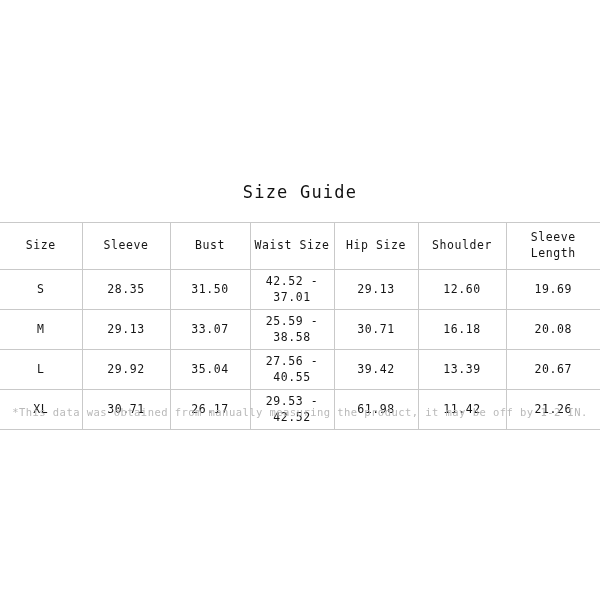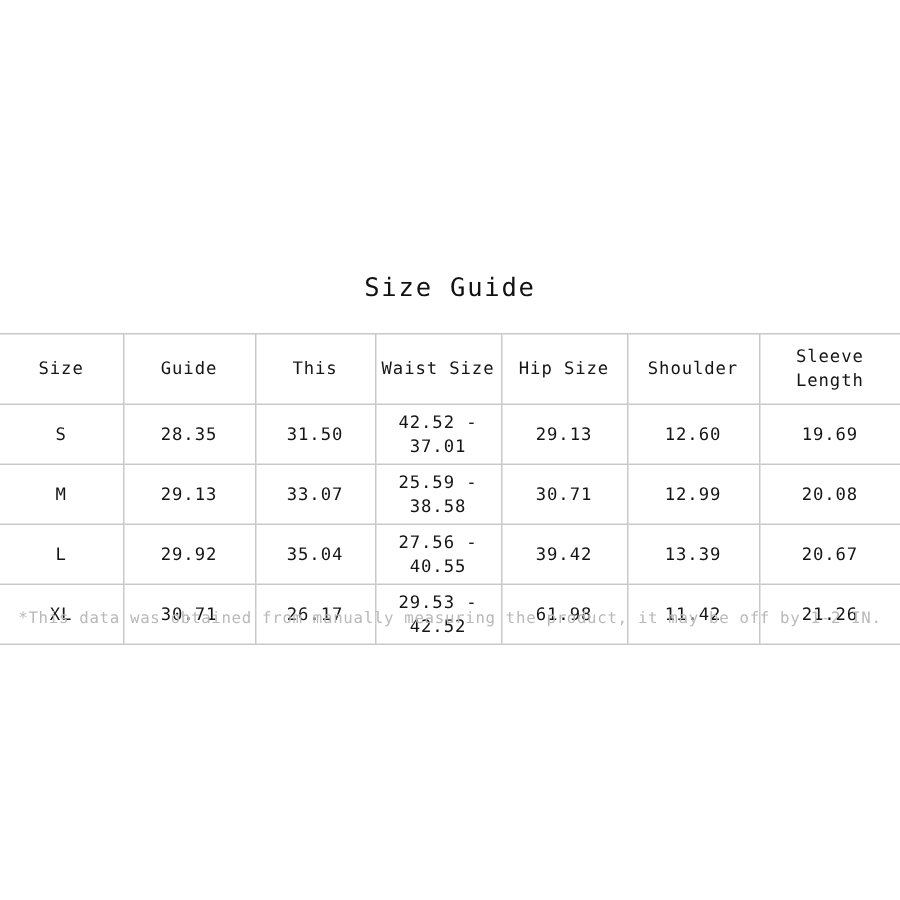--- a/index.html
+++ b/index.html
@@ -103,22 +103,22 @@
         <col class="col-length">
         <col class="col-bust">
         <col class="col-waist">
         <col class="col-hip">
         <col class="col-shoulder">
         <col class="col-sleeve">
       </colgroup>
       <thead>
         <tr>
           <th>Size</th>
-          <th>Guide</th>
-          <th>This</th>
+          <th>Sleeve</th>
+          <th>Bust</th>
           <th>Waist Size</th>
           <th>Hip Size</th>
           <th>Shoulder</th>
           <th>Sleeve Length</th>
         </tr>
       </thead>
       <tbody>
         <tr>
           <td>S</td>
           <td>28.35</td>
@@ -127,21 +127,21 @@
           <td>29.13</td>
           <td>12.60</td>
           <td>19.69</td>
         </tr>
         <tr>
           <td>M</td>
           <td>29.13</td>
           <td>33.07</td>
           <td>25.59 - 38.58</td>
           <td>30.71</td>
-          <td>12.99</td>
+          <td>16.18</td>
           <td>20.08</td>
         </tr>
         <tr>
           <td>L</td>
           <td>29.92</td>
           <td>35.04</td>
           <td>27.56 - 40.55</td>
           <td>39.42</td>
           <td>13.39</td>
           <td>20.67</td>

